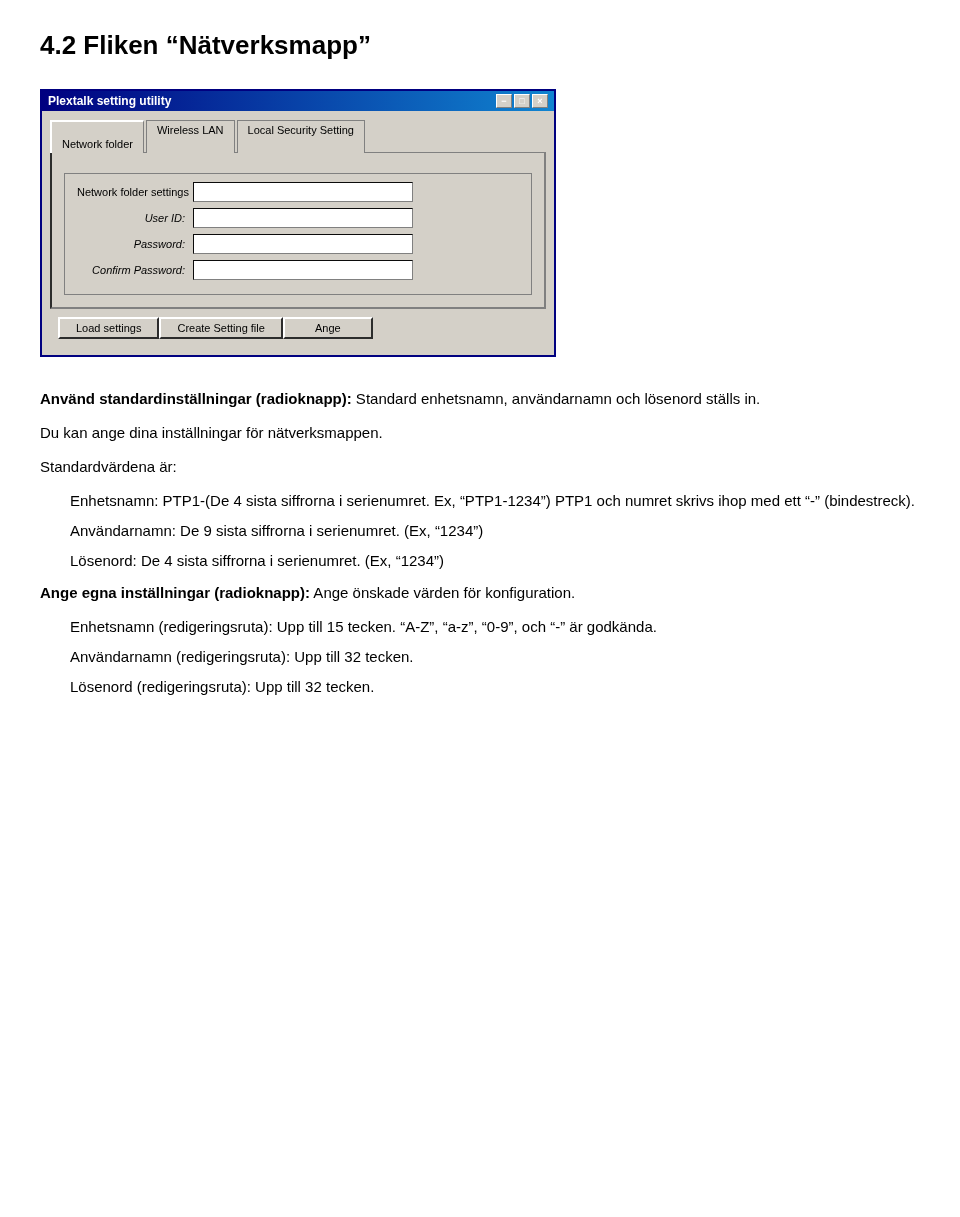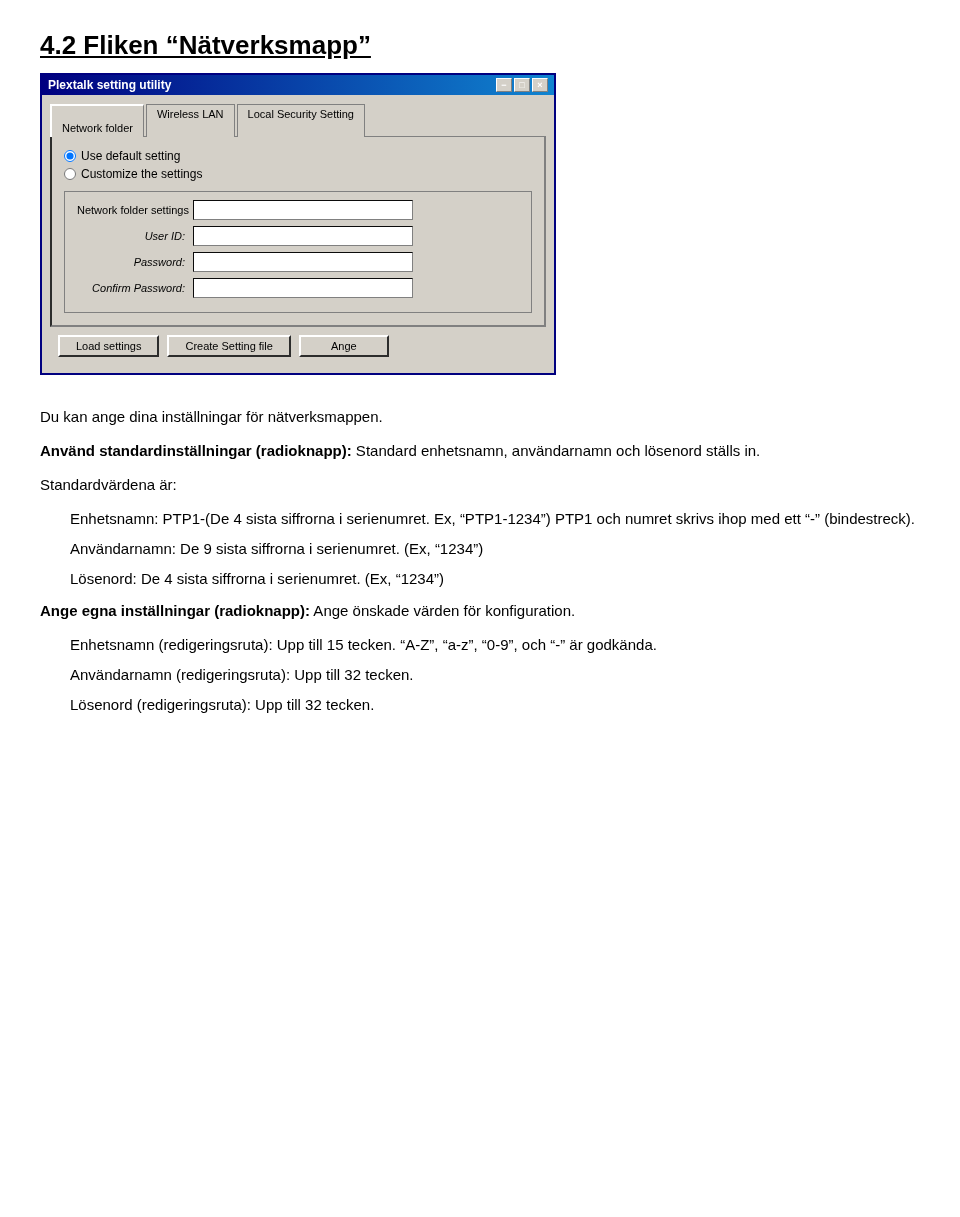--- a/index.html
+++ b/index.html
@@ -8,22 +8,21 @@
       font-size: 15px;
       color: #000;
       background: #fff;
       padding: 30px 40px;
       max-width: 960px;
     }
 
     h1 {
       font-size: 26px;
       font-weight: bold;
-      margin-bottom: 12px;
-      text-decoration: underline;
+      margin-bottom: 28px;
     }
 
     
     .dialog-wrapper {
       margin-bottom: 30px;
     }
 
     .win-dialog {
       border: 2px solid #000080;
       background: #d4d0c8;
@@ -156,21 +155,21 @@
       border: 1px inset #808080;
       border-top-color: #606060;
       border-left-color: #606060;
       padding: 0 2px;
       font-size: 11px;
     }
 
     
     .dialog-buttons {
       display: flex;
-      gap: 8px;
+      gap: 0;
       padding: 8px;
       align-items: center;
     }
 
     .win-button {
       padding: 3px 16px;
       background: #d4d0c8;
       border: 2px outset #fff;
       border-right-color: #808080;
       border-bottom-color: #808080;
@@ -223,30 +222,20 @@
     <div class="win-content">
 
       <div class="win-tabs">
         <div class="win-tab active">Network folder</div>
         <div class="win-tab">Wireless LAN</div>
         <div class="win-tab">Local Security Setting</div>
       </div>
 
       <div class="tabs-container">
 
-        <div class="radio-group">
-          <div class="radio-item">
-            <input type="radio" name="setting_mode" checked="" class="radio-input" style="">
-            <label>Use default setting</label>
-          </div>
-          <div class="radio-item">
-            <input type="radio" name="setting_mode" class="radio-input" style="">
-            <label>Customize the settings</label>
-          </div>
-        </div>
 
         <div class="group-box">
           <span class="group-box-label">Network folder settings</span>
 
           <div class="form-row">
             <span class="form-label">Device name:</span>
             <input type="text" class="form-input" style="">
           </div>
           <div class="form-row">
             <span class="form-label">User ID:</span>
@@ -266,25 +255,25 @@
       <div class="dialog-buttons">
         <button class="win-button">Load settings</button>
         <button class="win-button">Create Setting file</button>
         <button class="win-button">Ange</button>
       </div>
     </div>
   </div>
 </div>
 
 <div class="body-text">
-  <p>Du kan ange dina inställningar för nätverksmappen.</p>
-
   <p>
     <span class="bold">Använd standardinställningar (radioknapp):</span><span> Standard enhetsnamn, användarnamn och lösenord ställs in.</span>
   </p>
+
+  <p>Du kan ange dina inställningar för nätverksmappen.</p>
 
   <p>Standardvärdena är:</p>
 
   <div class="indent-para">
     <p>Enhetsnamn: PTP1-(De 4 sista siffrorna i serienumret. Ex, “PTP1-1234”) PTP1 och numret skrivs ihop med ett “-” (bindestreck).</p>
     <p>Användarnamn: De 9 sista siffrorna i serienumret. (Ex, “1234”)</p>
     <p>Lösenord: De 4 sista siffrorna i serienumret. (Ex, “1234”)</p>
   </div>
 
   <p>

